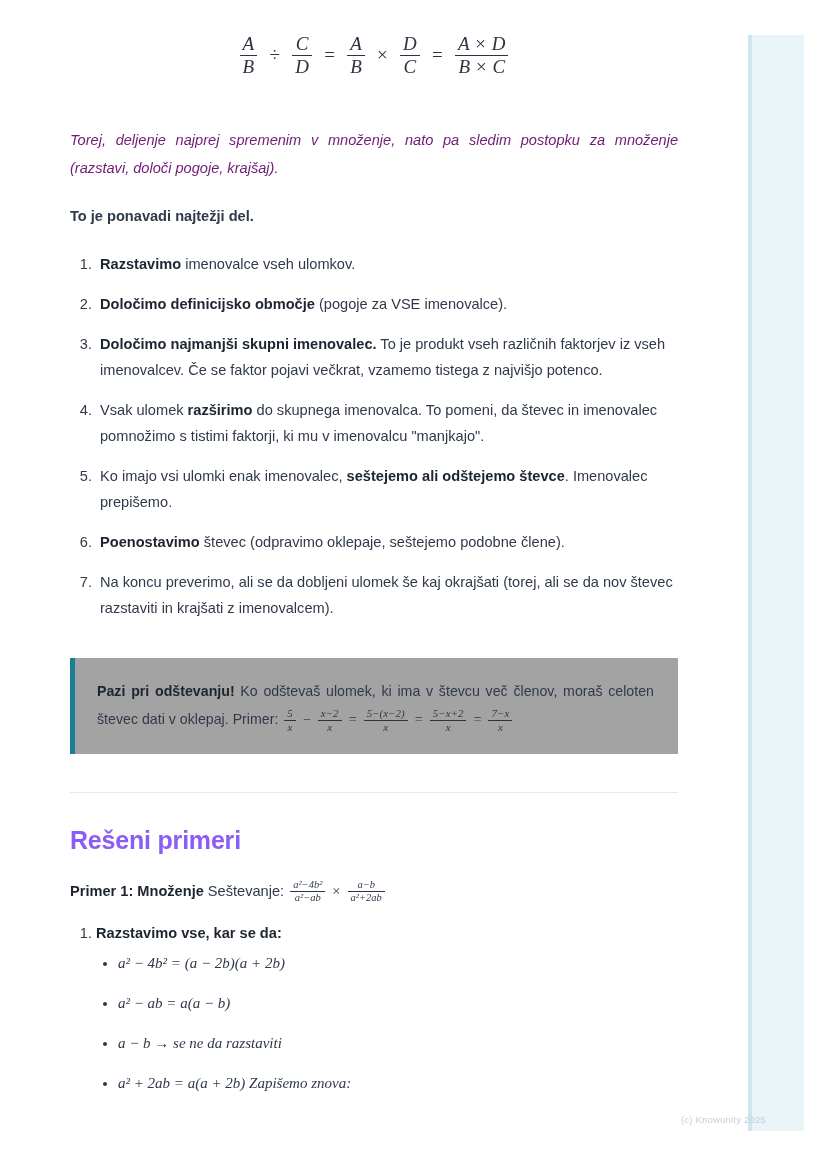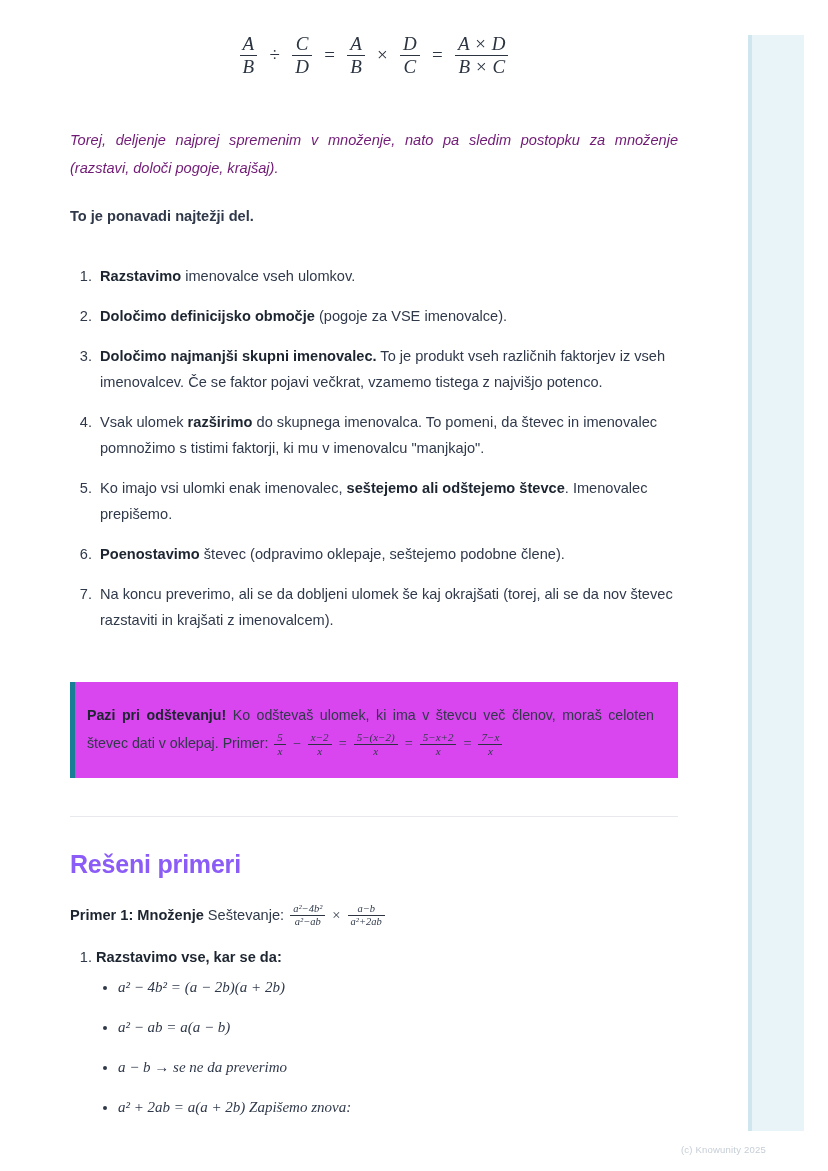--- a/index.html
+++ b/index.html
@@ -93,36 +93,36 @@
 
   p.lead {
     font-size: 14.6px;
     margin: 22px 0 0 0;
     line-height: 1.6;
     color: #30394a;
     font-weight: bold;
   }
 
   ol.steps {
-    margin: 36px 0 0 0;
+    margin: 24px 0 0 0;
     padding-left: 26px;
     font-size: 14.6px;
     line-height: 1.78;
     color: #30394a;
   }
   ol.steps > li { margin-bottom: 14px; padding-left: 4px; }
   ol.steps > li:last-child { margin-bottom: 0; }
   b, strong { font-weight: 700; color: #1d2530; }
 
   
   .callout {
-    margin: 48px 0 0 0;
-    background: #d946ef;
+    margin: 36px 0 0 0;
+    background: #a3a3a3;
     border-left: 5px solid #1a7e94;
-    padding: 19px 24px 20px 12px;
+    padding: 19px 24px 20px 22px;
     font-size: 14.2px;
     line-height: 2.0;
     color: #30394a;
     text-align: justify;
   }
   .callout .frac { font-size: 11px; }
 
   .divider {
     margin: 38px 0 0 0;
     height: 1px;
@@ -153,21 +153,21 @@
     margin-bottom: 20px;
     font-size: 15px;
     line-height: 1.35;
   }
   ul.sub > li:last-child { margin-bottom: 0; }
 
   
   .watermark {
     position: absolute;
     left: 681px;
-    top: 1144px;
+    top: 1114px;
     font-size: 9.5px;
     color: #c6ced6;
     letter-spacing: 0.2px;
     white-space: nowrap;
   }
 </style>
 </head>
 <body>
 
 <div class="right-strip"></div>
@@ -227,21 +227,21 @@
   <p class="primer-line">
     <b>Primer 1: Množenje</b><span> Seštevanje: </span><span class="frac"><span class="num">a²−4b²</span><span class="den">a²−ab</span></span><span class="op">×</span><span class="frac"><span class="num">a−b</span><span class="den">a²+2ab</span></span>
   </p>
 
   <ol class="examples">
     <li>
       <b>Razstavimo vse, kar se da:</b>
       <ul class="sub">
         <li class="mathfont">a² − 4b² = (a − 2b)(a + 2b)</li>
         <li class="mathfont">a² − ab = a(a − b)</li>
-        <li class="mathfont">a − b → se ne da preverimo</li>
+        <li class="mathfont">a − b → se ne da razstaviti</li>
         <li class="mathfont">a² + 2ab = a(a + 2b) Zapišemo znova:</li>
       </ul>
     </li>
   </ol>
 
 </div>
 
 <div class="watermark">(c) Knowunity 2025</div>
 
 </body></html>

